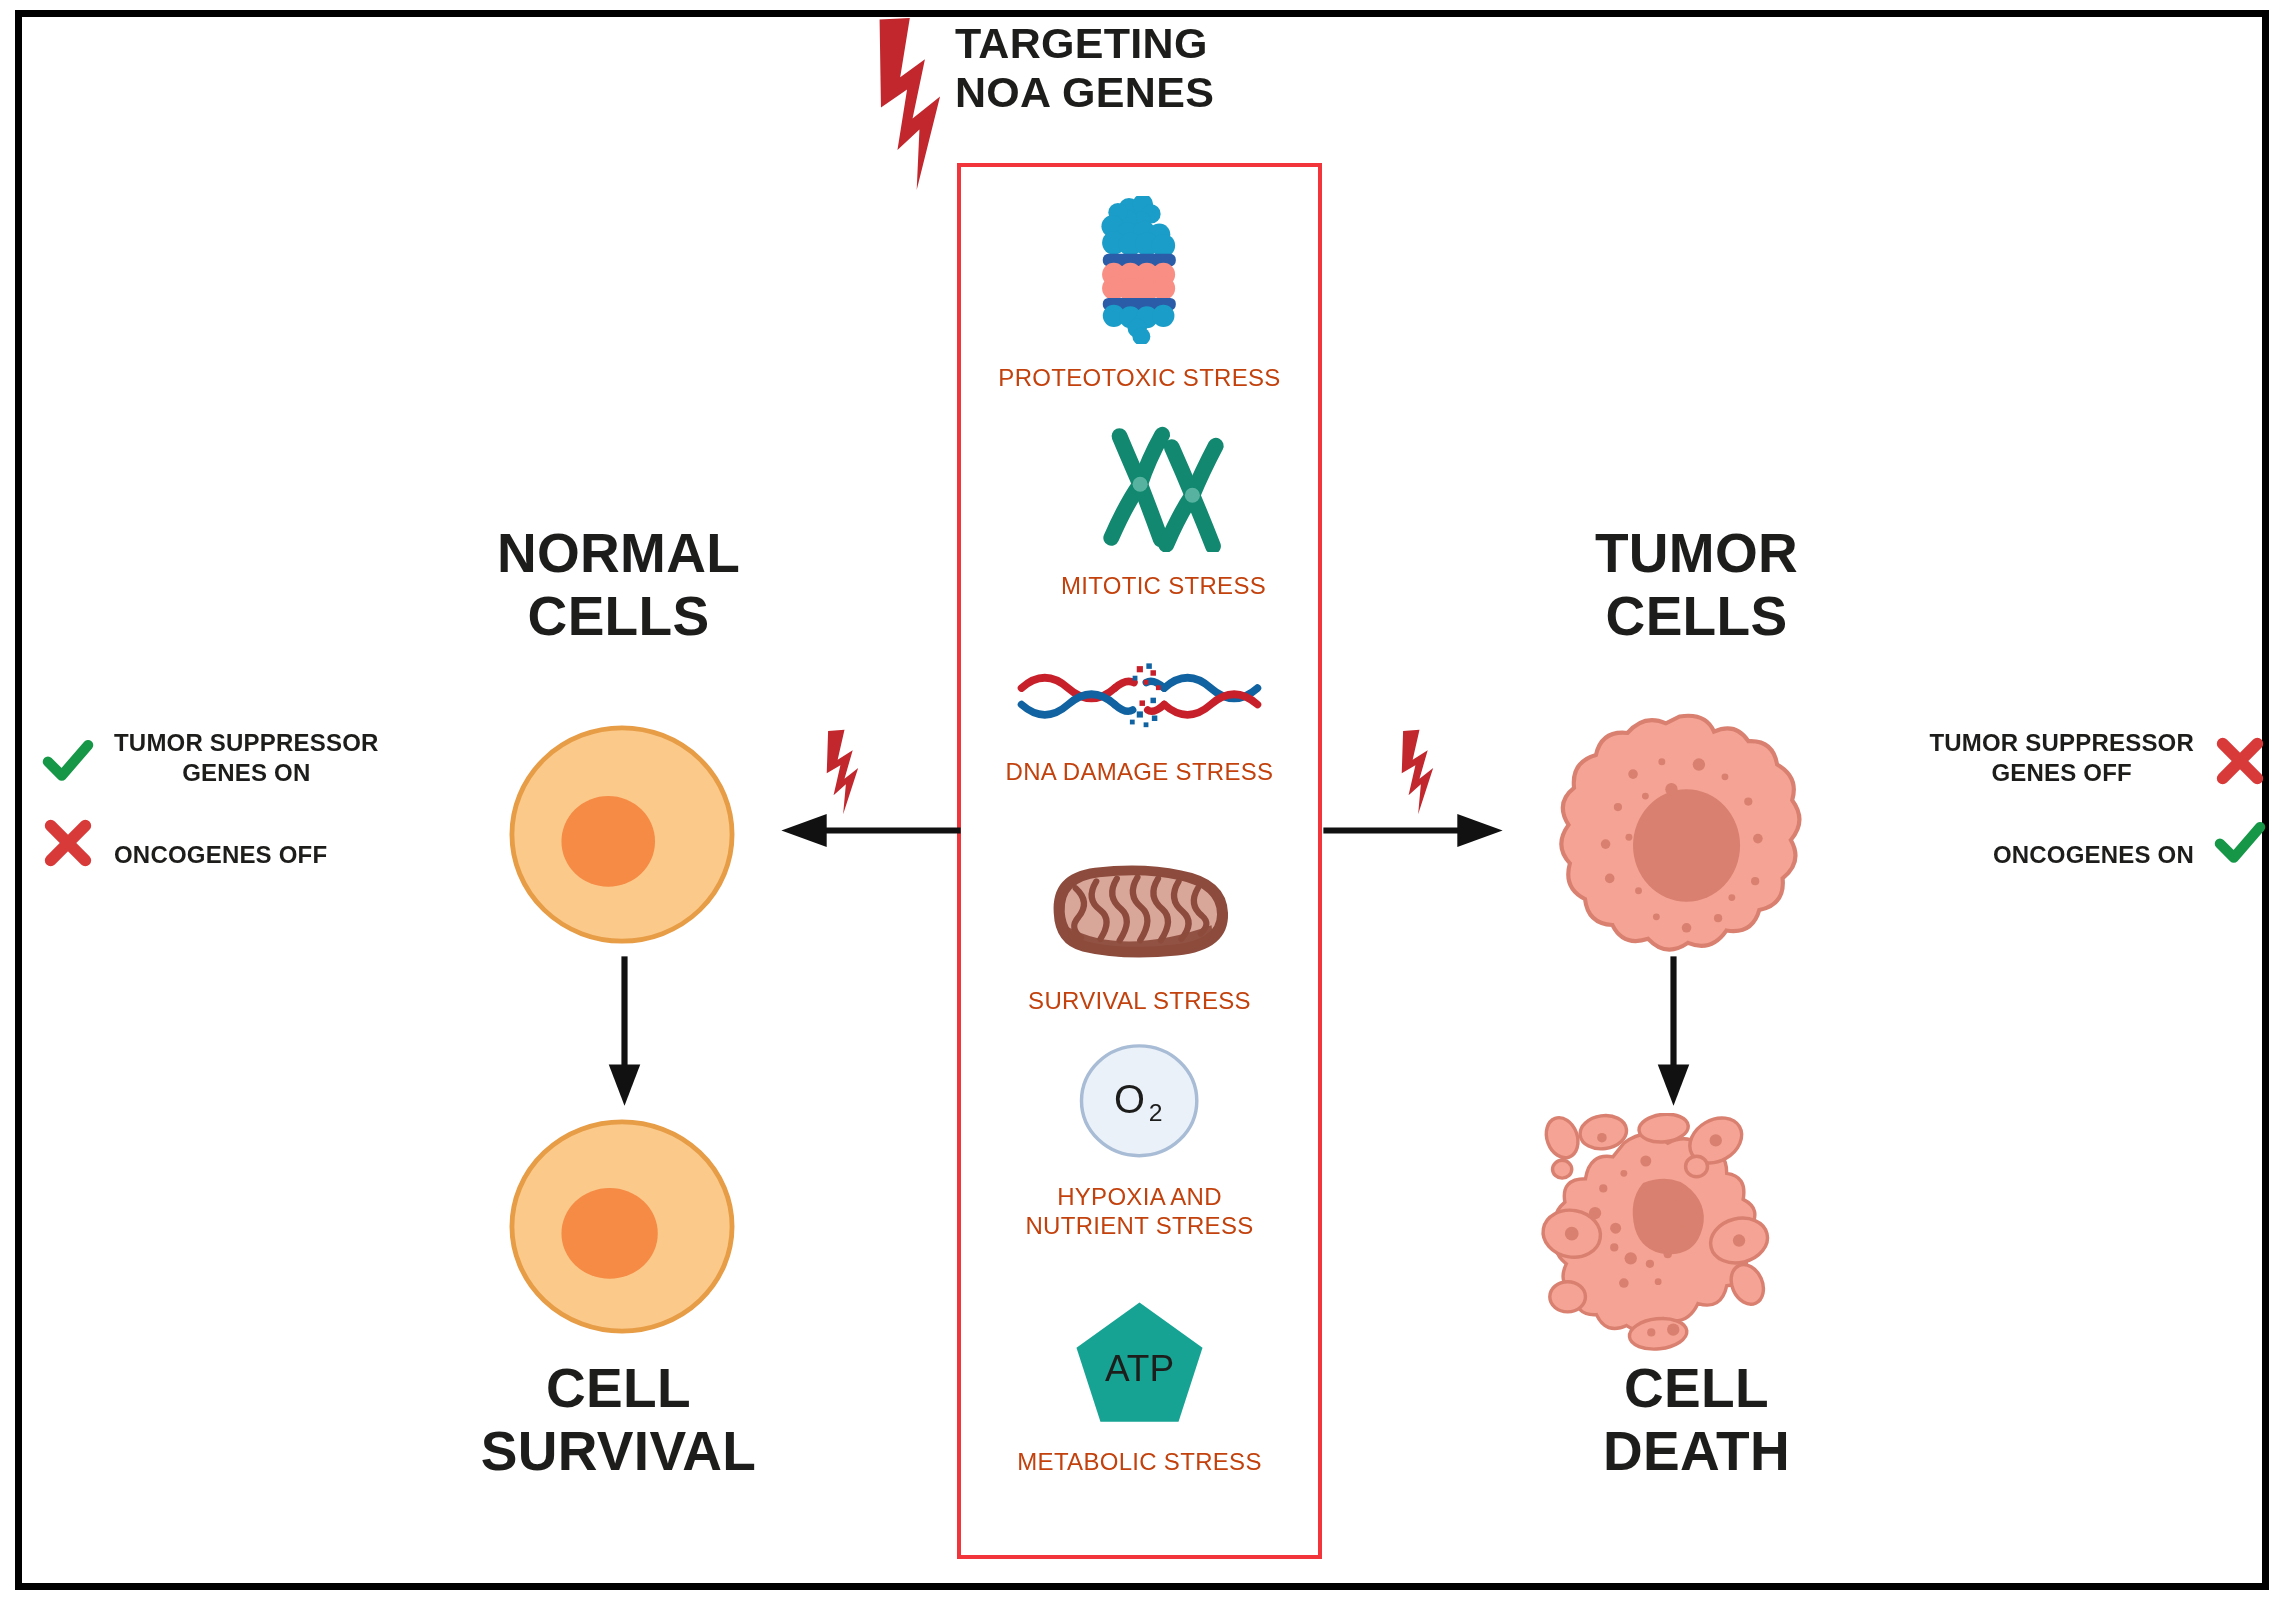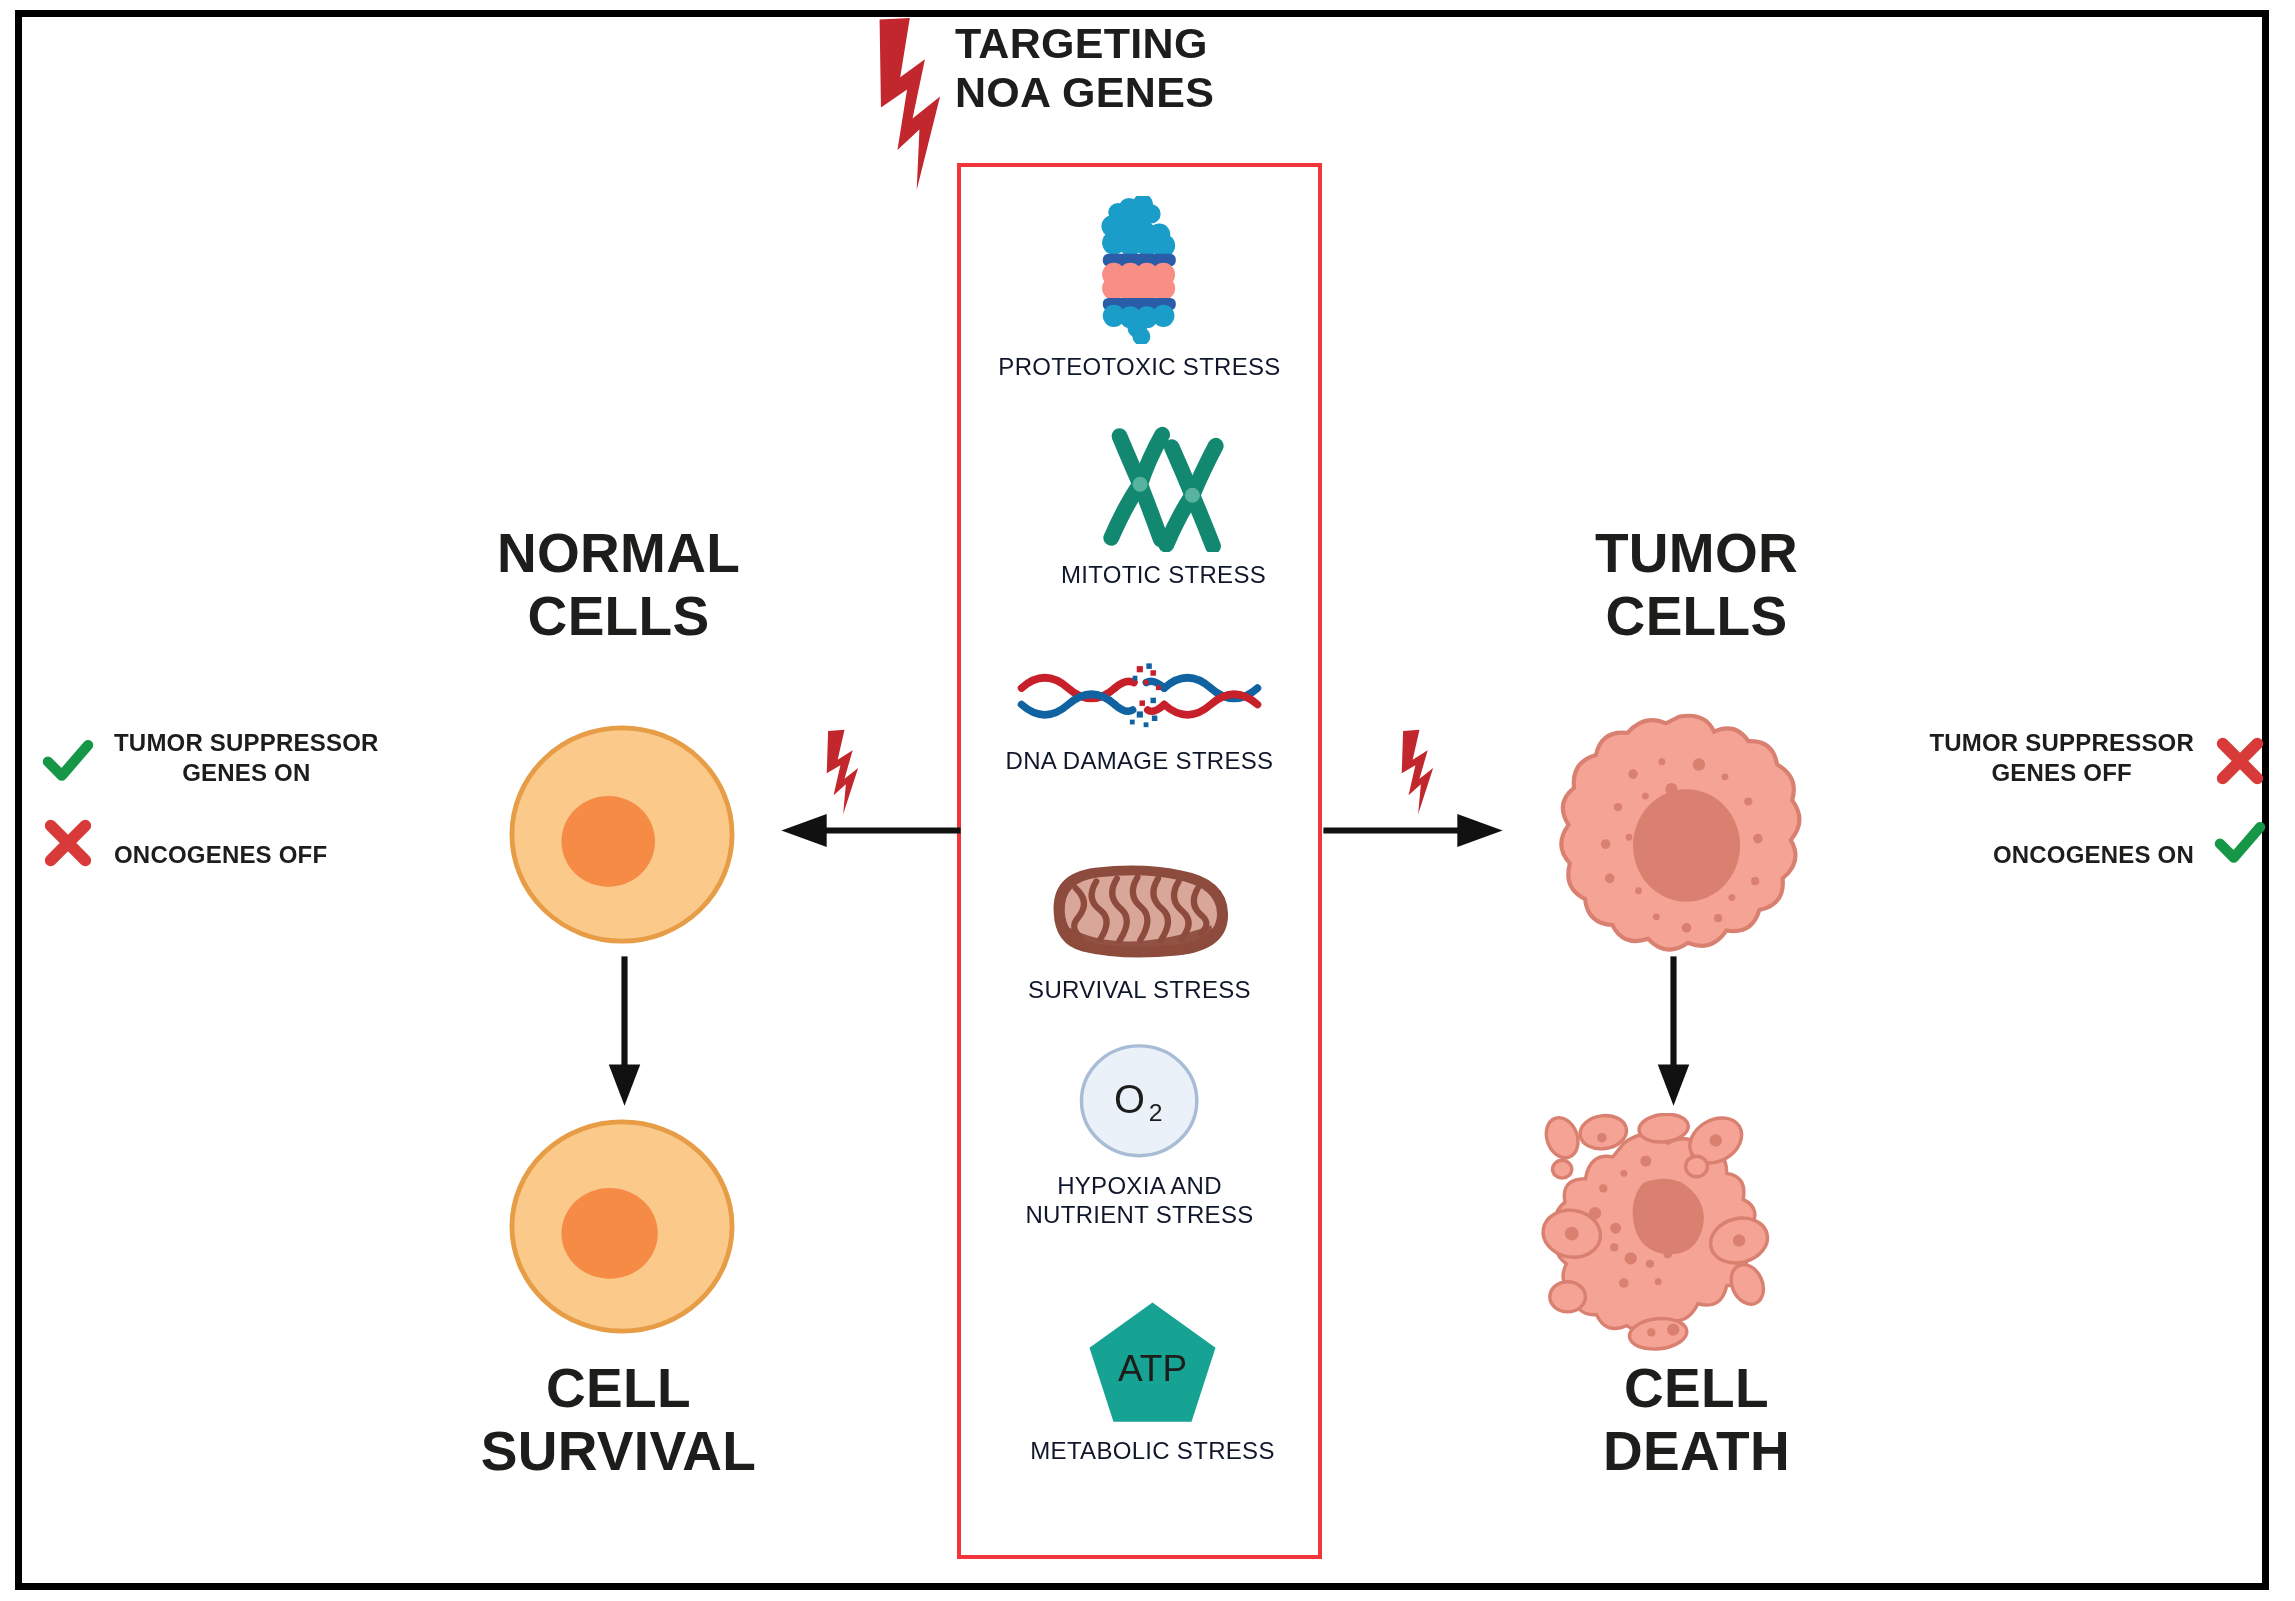--- a/index.html
+++ b/index.html
@@ -73,24 +73,24 @@
     left: 0;
     width: 100%;
     text-align: center;
   }
   .stress-icon {
     display: block;
     margin: 0 auto;
   }
   .stress-label {
     font-size: 24px;
-    color: #0f172a;
+    color: #c2410c;
     letter-spacing: 0.3px;
     line-height: 1.2;
-    margin-top: 9px;
+    margin-top: 20px;
     white-space: pre-line;
   }
 
   
   .section-title {
     position: absolute;
     text-align: center;
     font-size: 55px;
     font-weight: bold;
     line-height: 1.15;
@@ -289,21 +289,21 @@
         <svg viewBox="0 0 185 180" xmlns="http://www.w3.org/2000/svg">
           <ellipse cx="92" cy="90" rx="84" ry="80" fill="#eaf1f9" stroke="#a8bcd6" stroke-width="5"></ellipse>
           <text x="78" y="108" font-family="Liberation Sans, sans-serif" font-size="58" fill="#1d1d1b" text-anchor="middle">O</text>
           <text x="116" y="120" font-family="Liberation Sans, sans-serif" font-size="36" fill="#1d1d1b" text-anchor="middle">2</text>
         </svg>
       </div>
       <div class="stress-label">HYPOXIA AND
 NUTRIENT STRESS</div>
     </div>
 
-    <div class="stress-item" style="top:1130px;padding-left:13px;">
+    <div class="stress-item" style="top:1130px;">
       <div class="stress-icon" style="width:137px;height:131px;">
         <svg viewBox="0 0 200 190" xmlns="http://www.w3.org/2000/svg">
           <polygon points="100,8 192,74 157,182 43,182 8,74" fill="#17a393"></polygon>
           <text x="100" y="122" font-family="Liberation Sans, sans-serif" font-size="54" fill="#1d1d1b" text-anchor="middle">ATP</text>
         </svg>
       </div>
       <div class="stress-label">METABOLIC STRESS</div>
     </div>
   </div>
 

